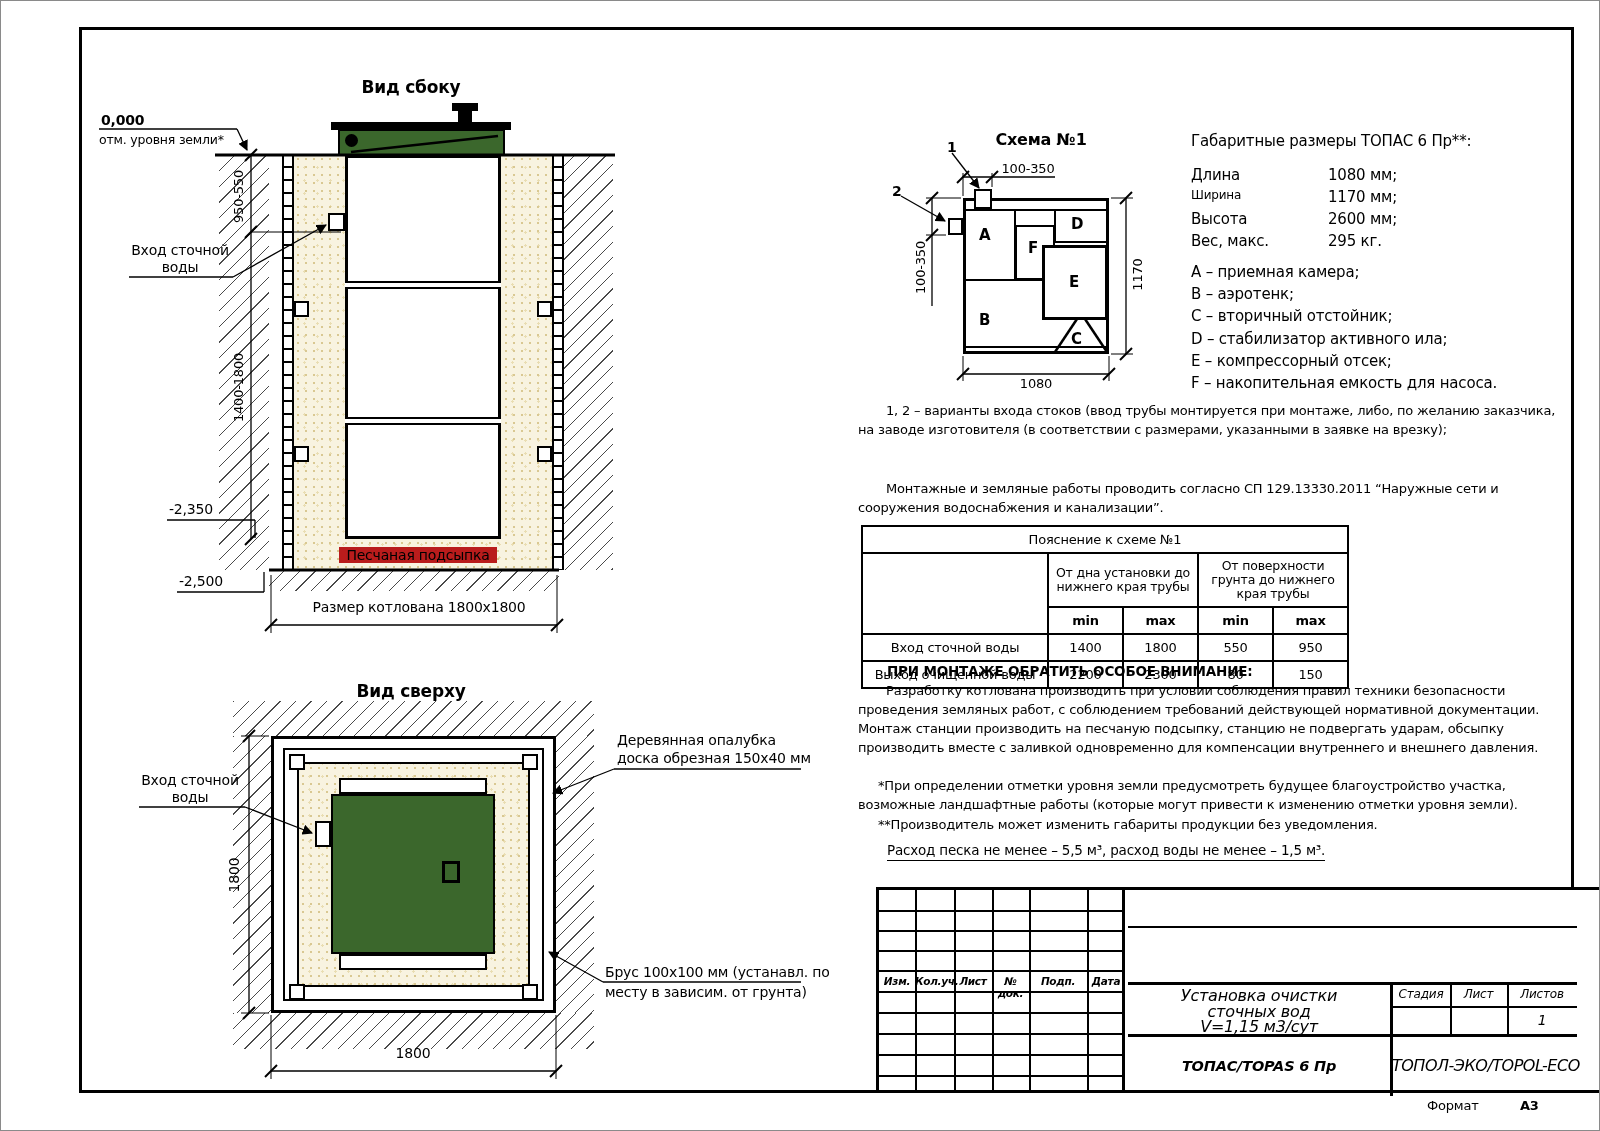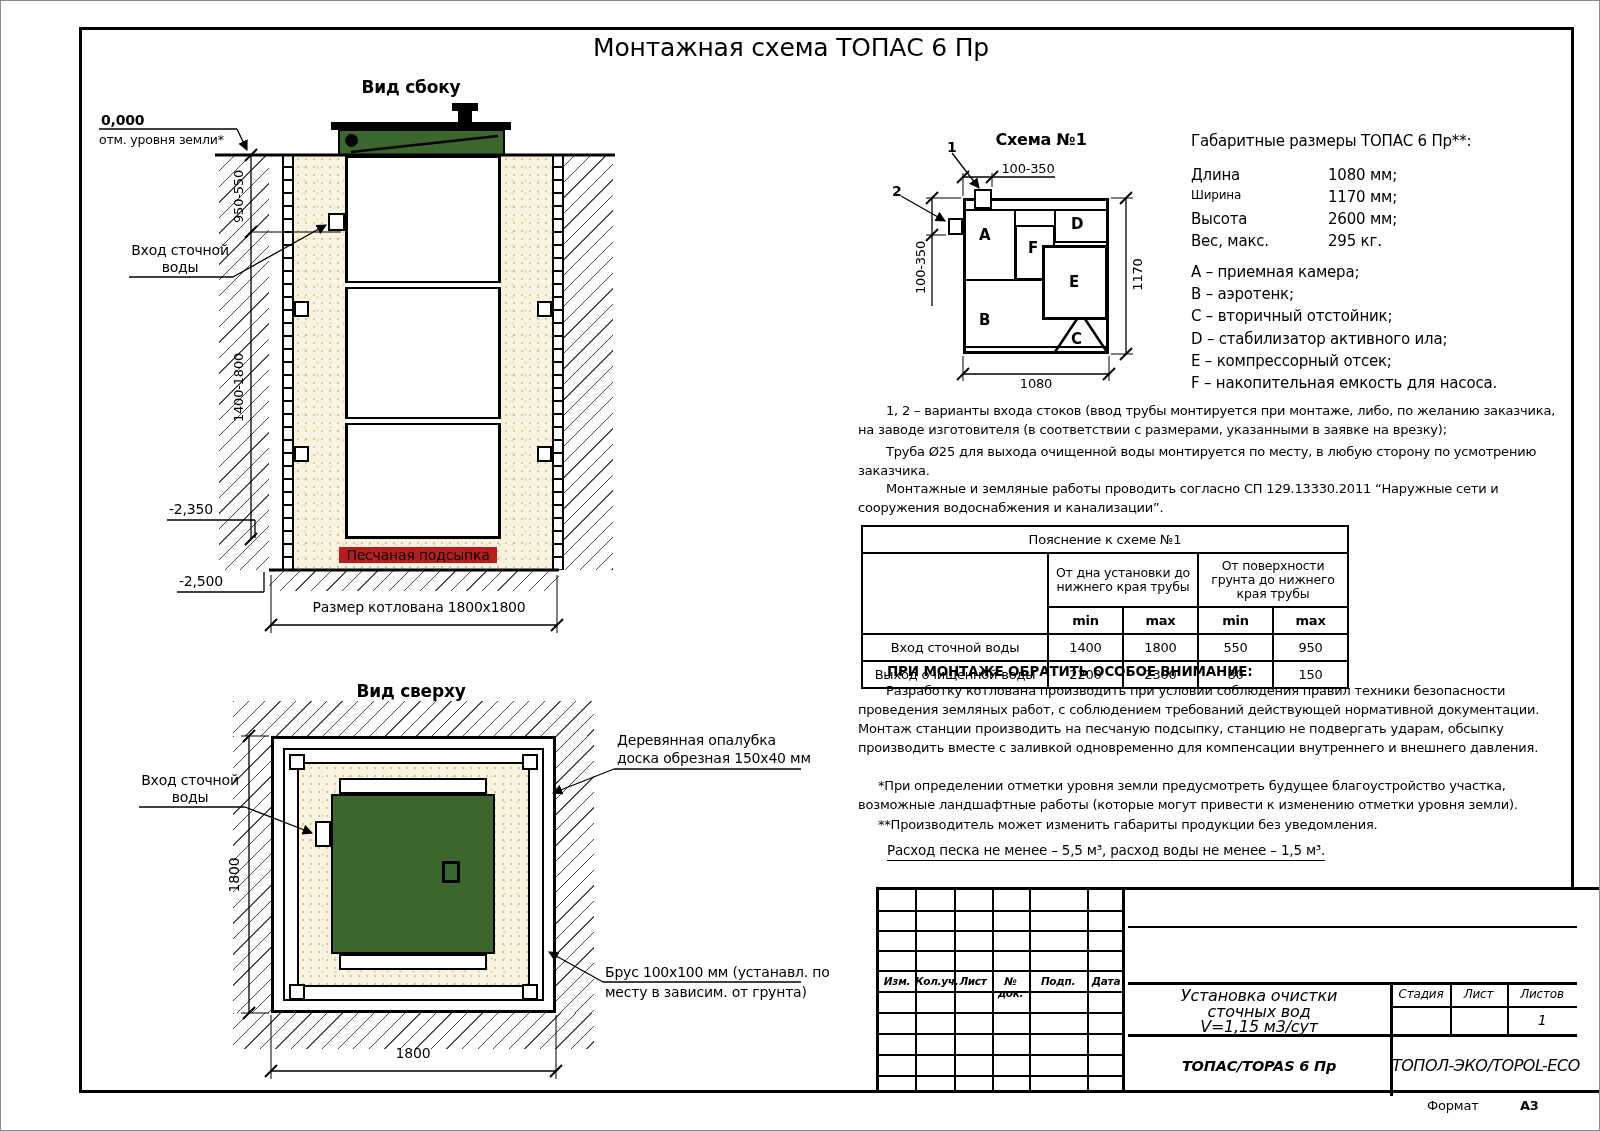--- a/index.html
+++ b/index.html
@@ -31,21 +31,20 @@
   svg{position:absolute;left:0;top:0;}
   line{stroke:#000;}
 </style>
 </head>
 <body>
 
 <div class="sheet">
 
   <div class="abs frame" style="left:78px;top:26px;width:1495px;height:1066px;"></div>
 
-  <div class="t tc" style="left:560px;top:32px;width:460px;font-size:25px;">Монтажная схема ТОПАС 6 Пр</div>
 
   <div class="t tc b" style="left:330px;top:76px;width:160px;font-size:17px;">Вид сбоку</div>
 
   <div class="abs hatch" style="left:218px;top:154px;width:50px;height:415px;"></div>
   <div class="abs hatch" style="left:558px;top:154px;width:54px;height:415px;"></div>
   <div class="abs hatch" style="left:268px;top:569px;width:290px;height:21px;"></div>
 
   <div class="abs sand" style="left:293px;top:154px;width:258px;height:415px;"></div>
 
   <div class="abs ladder" style="left:281px;top:154px;width:12px;height:415px;"></div>
@@ -135,21 +134,20 @@
   <div class="t" style="left:1190px;top:231px;font-size:15px;">Вес, макс.</div>
   <div class="t" style="left:1327px;top:231px;font-size:15px;">295 кг.</div>
   <div class="t" style="left:1190px;top:262px;font-size:15px;">А – приемная камера;</div>
   <div class="t" style="left:1190px;top:284px;font-size:15px;">В – аэротенк;</div>
   <div class="t" style="left:1190px;top:306px;font-size:15px;">С – вторичный отстойник;</div>
   <div class="t" style="left:1190px;top:329px;font-size:15px;">D – стабилизатор активного ила;</div>
   <div class="t" style="left:1190px;top:351px;font-size:15px;">Е – компрессорный отсек;</div>
   <div class="t" style="left:1190px;top:373px;font-size:15px;">F – накопительная емкость для насоса.</div>
 
   <p class="par ind" style="left:857px;top:400px;width:700px;">1, 2 – варианты входа стоков (ввод трубы монтируется при монтаже, либо, по желанию заказчика, на заводе изготовителя (в соответствии с размерами, указанными в заявке на врезку);</p>
-  <p class="par ind" style="left:857px;top:441px;width:700px;">Труба Ø25 для выхода очищенной воды монтируется по месту, в любую сторону по усмотрению заказчика.</p>
   <p class="par ind" style="left:857px;top:478px;width:700px;">Монтажные и земляные работы проводить согласно СП 129.13330.2011 “Наружные сети и сооружения водоснабжения и канализации”.</p>
 
   <table class="expl">
     <colgroup>
         <col style="width:186px">
         <col style="width:75px">
         <col style="width:75px">
         <col style="width:75px">
         <col style="width:75px">
       </colgroup>

